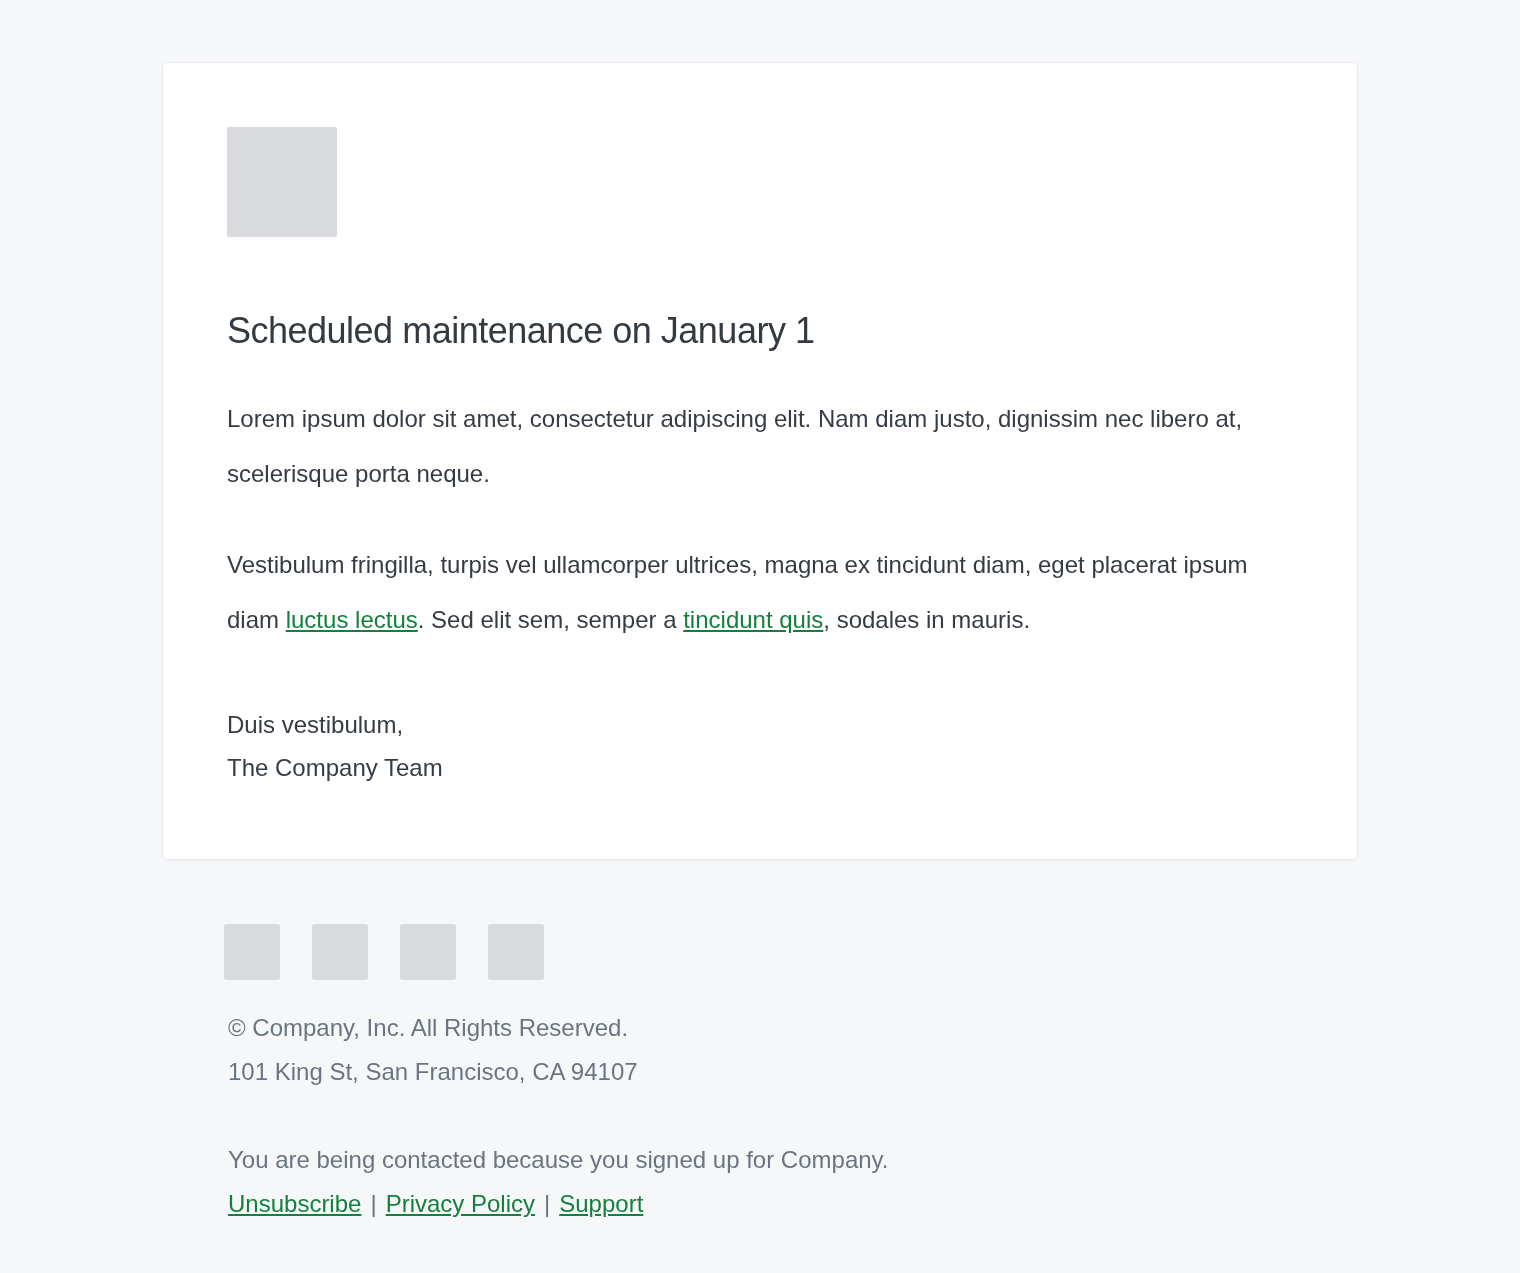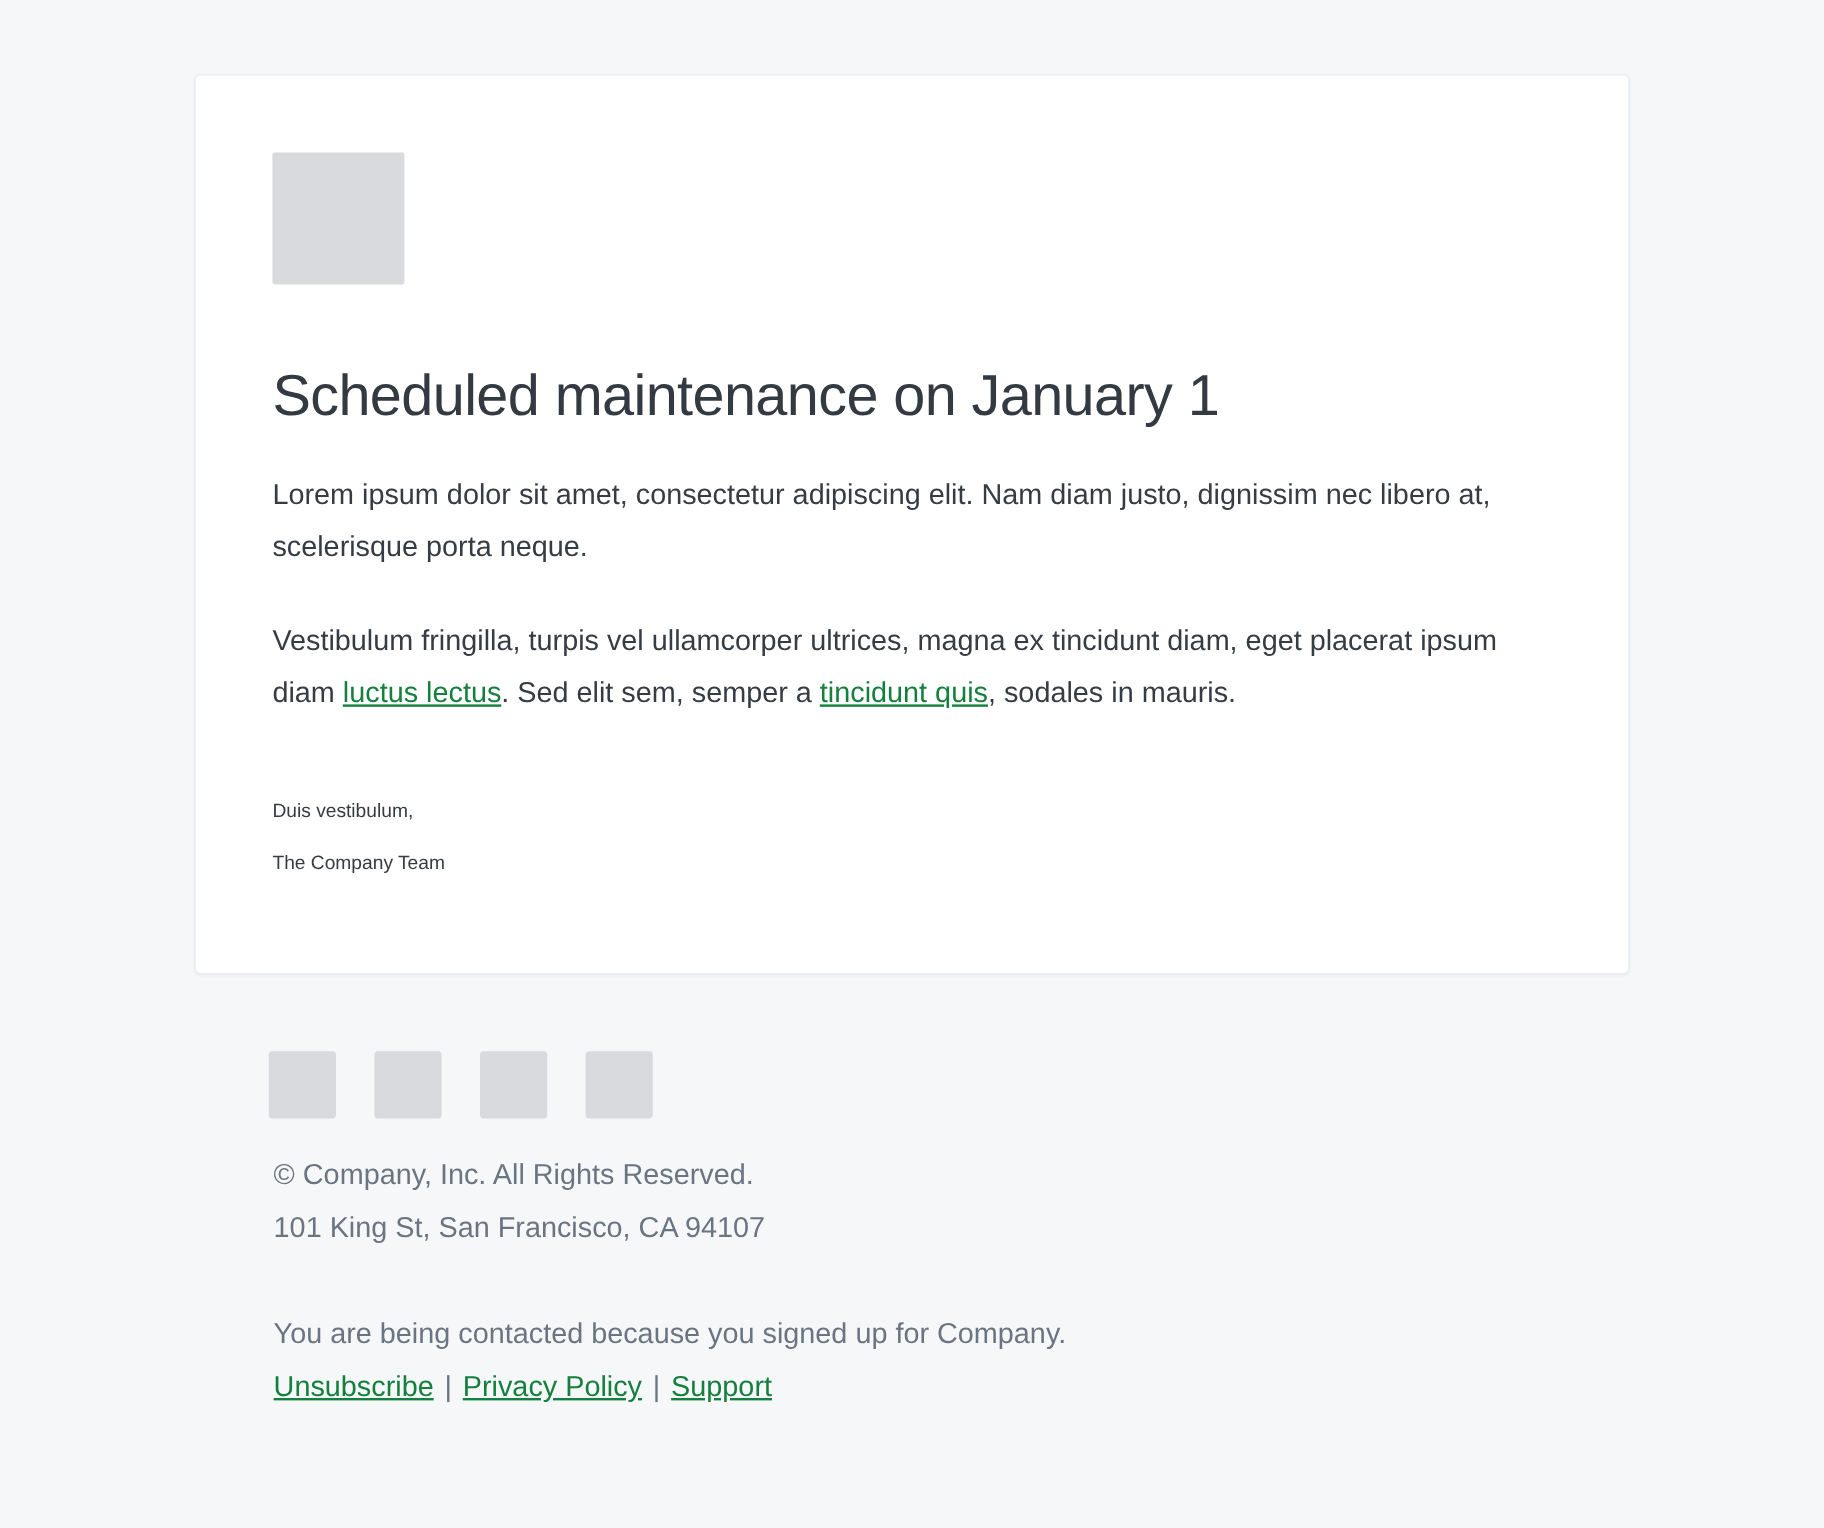--- a/index.html
+++ b/index.html
@@ -24,37 +24,37 @@
     box-shadow: 0 1px 3px rgba(16, 24, 40, 0.04);
   }
   .logo {
     width: 110px;
     height: 110px;
     background: #d8dadd;
     border-radius: 2px;
   }
   h1.title {
     margin: 66px 0 32px 0;
-    font-size: 48px;
+    font-size: 36px;
     line-height: 56px;
     font-weight: 500;
     letter-spacing: -0.5px;
     color: #333a41;
   }
   p.body-text {
     margin: 0 0 36px 0;
     font-size: 24px;
-    line-height: 43px;
+    line-height: 55px;
     color: #353c44;
     max-width: 1068px;
   }
   p.body-text.last { margin-bottom: 0; }
   p.signoff {
     margin: 56px 0 0 0;
-    font-size: 16px;
+    font-size: 24px;
     line-height: 43px;
     color: #353c44;
   }
   a.inline-link, a.footer-link {
     color: #15803d;
     text-decoration: underline;
   }
   .footer {
     padding: 64px 62px 0 62px;
   }

